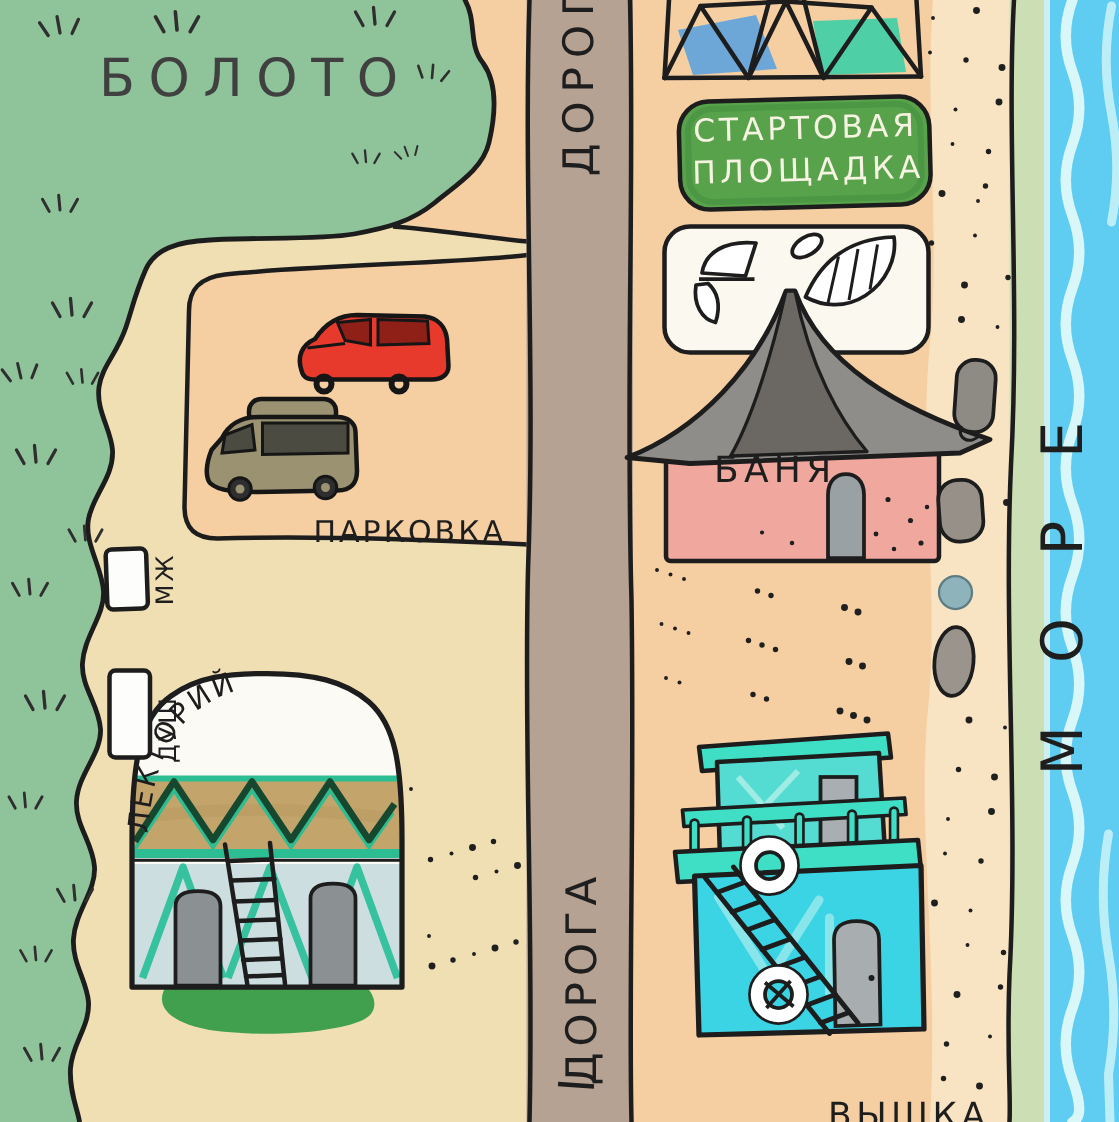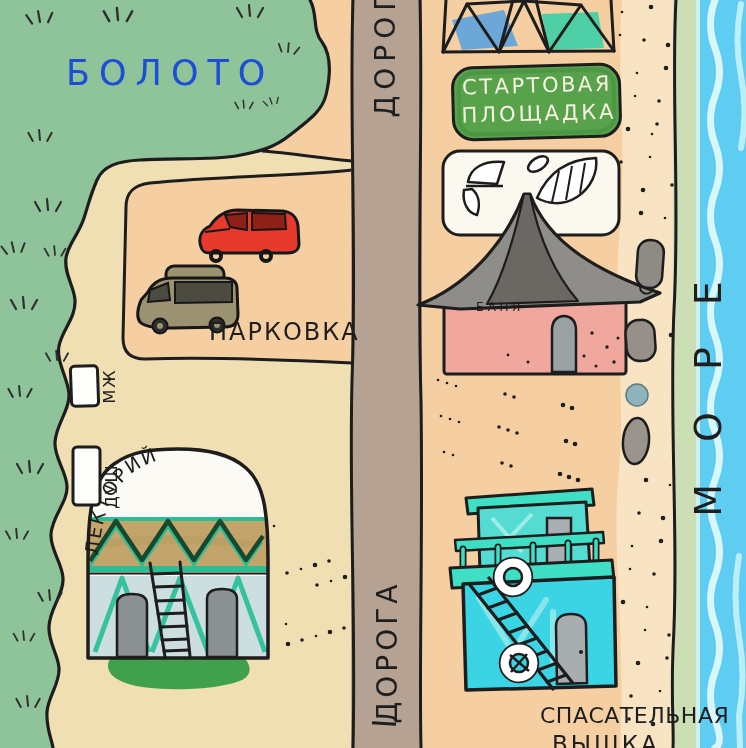--- a/index.html
+++ b/index.html
@@ -1,23 +1,23 @@
 <!DOCTYPE html>
 <html><head>
 <meta charset="utf-8">
 <style>
   html,body{margin:0;padding:0;background:#fff;overflow:hidden;}
   .canvas{position:relative;width:746px;height:748px;overflow:hidden;font-family:"DejaVu Sans",sans-serif;background:#f0dfb2;}
   .canvas svg{position:absolute;left:0;top:0;}
   .lbl{position:absolute;color:#1e1e1e;white-space:nowrap;line-height:1;}
   .vert{transform:translate(-50%,-50%) rotate(-90deg);}
-  .lbl-swamp{left:66px;top:56px;font-size:35px;letter-spacing:9px;color:#1d4ed8;}
-  .lbl-parking{left:209px;top:320px;font-size:24px;letter-spacing:2px;}
+  .lbl-swamp{left:66px;top:36px;font-size:35px;letter-spacing:9px;color:#404040;}
+  .lbl-parking{left:209px;top:344px;font-size:20px;letter-spacing:2px;}
   .lbl-shop{left:182px;top:663px;font-size:23px;letter-spacing:2px;}
-  .lbl-bath{left:476px;top:301px;font-size:12px;letter-spacing:3.5px;}
+  .lbl-bath{left:476px;top:301px;font-size:24px;letter-spacing:3.5px;}
   .lbl-launch1{left:537px;top:86px;font-size:21px;letter-spacing:2.5px;color:#f6f3e2;transform:translate(-50%,-50%) rotate(-1.5deg);}
   .lbl-launch2{left:539px;top:114px;font-size:21px;letter-spacing:3px;color:#f6f3e2;transform:translate(-50%,-50%) rotate(-1.5deg);}
   .lbl-lg1{left:540px;top:705px;font-size:22px;letter-spacing:.5px;}
   .lbl-lg2{left:552px;top:733px;font-size:23px;letter-spacing:3px;}
   .lbl-roadtop{left:386px;top:40px;font-size:28px;letter-spacing:6px;}
   .lbl-roadbot{left:388px;top:652px;font-size:28px;letter-spacing:4px;}
   .lbl-sea{left:708px;top:378px;font-size:38px;letter-spacing:42px;}
   .lbl-wc{left:110px;top:386px;font-size:16px;letter-spacing:2px;}
   .lbl-shower{left:112px;top:486px;font-size:16px;letter-spacing:2px;}
   .dash{position:absolute;left:372px;top:722px;width:24px;height:3px;background:#1d1d1d;transform:rotate(4deg);}
@@ -309,21 +309,20 @@
 
   <rect x="71" y="366" width="27" height="40" rx="4" fill="#fdfdfb" stroke="#1d1d1d" stroke-width="3" transform="rotate(-2 84 386)"></rect>
   <rect x="73" y="447" width="27" height="58" rx="4" fill="#fdfdfb" stroke="#1d1d1d" stroke-width="3"></rect>
 </svg>
 
 <div class="lbl lbl-swamp">БОЛОТО</div>
 <div class="lbl lbl-parking">ПАРКОВКА</div>
 <div class="lbl lbl-bath">БАНЯ</div>
 <div class="lbl lbl-launch1">СТАРТОВАЯ</div>
 <div class="lbl lbl-launch2">ПЛОЩАДКА</div>
-<div class="lbl lbl-lg1">СПАСАТЕЛЬНАЯ</div>
 <div class="lbl lbl-lg2">ВЫШКА</div>
 <div class="lbl vert lbl-roadtop">ДОРОГА</div>
 <div class="lbl vert lbl-roadbot">ДОРОГА</div>
 <div class="dash"></div>
 <div class="lbl vert lbl-sea">МОРЕ</div>
 <div class="lbl vert lbl-wc">МЖ</div>
 <div class="lbl vert lbl-shower">ДУШ</div>
 </div>
 
 </body></html>

